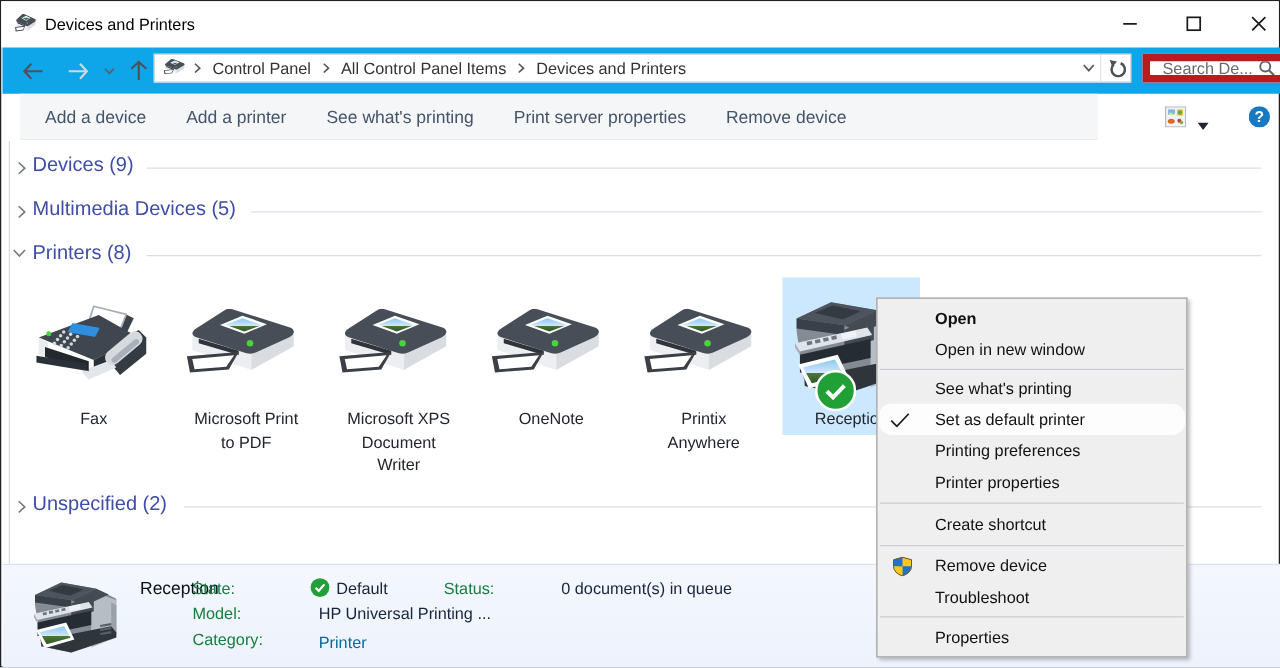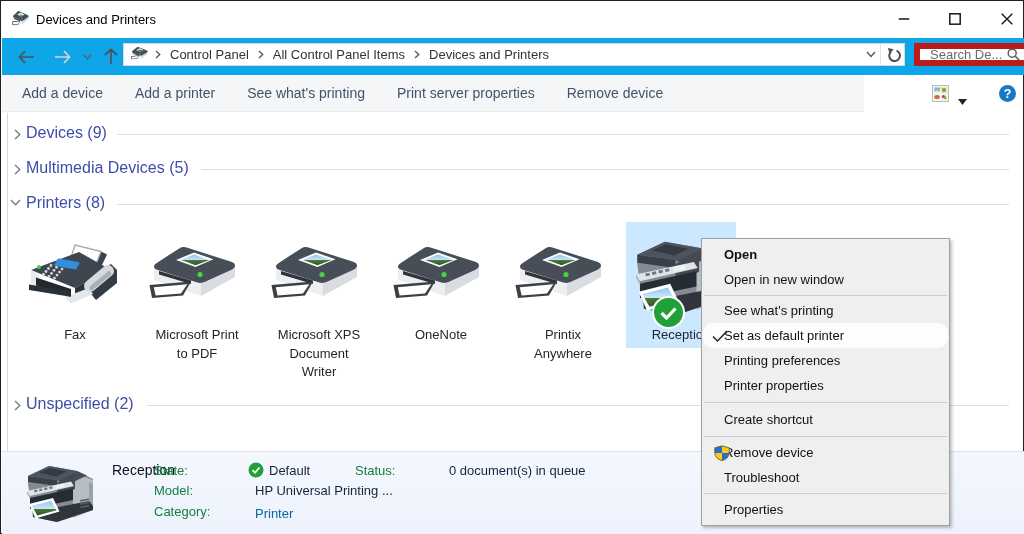--- a/index.html
+++ b/index.html
@@ -20,41 +20,41 @@
   .addrbar { position:absolute; left:121px; top:5px; width:782px; height:23px; border:1px solid #d9d9d9; background:#fff; display:flex; align-items:center; font-size:13px; color:#333; }
   .addrbar .aicon { margin-left:7px; }
   .crumb { padding:0 2px; }
   .chev { margin:0 7px; }
   .addr-right { margin-left:auto; display:flex; align-items:center; height:100%; }
   .addr-divider { width:1px; height:100%; background:#e3e3e3; }
   .searchbox { position:absolute; left:912px; top:5px; width:120px; height:23px; border:6px solid #b91c1c; background:#fff; display:flex; align-items:center; font-size:13px; color:#6a6a6a; white-space:nowrap; overflow:hidden; }
   .searchbox span { margin-left:10px; }
 
   
-  .toolbar { position:absolute; left:1px; top:74px; width:862px; height:37px; background:#f5f6f7; border-bottom:1px solid #ebebeb; display:flex; align-items:center; font-size:14px; color:#42536b; }
+  .toolbar { position:absolute; left:15px; top:74px; width:862px; height:37px; background:#f5f6f7; border-bottom:1px solid #ebebeb; display:flex; align-items:center; font-size:14px; color:#42536b; }
   .tool { margin-left:32px; }
   .tool:first-child { margin-left:20px; }
   .vline { position:absolute; left:6px; top:112px; width:1px; height:338px; background:#d9d9d9; }
   .group { position:absolute; left:0; width:100%; height:22px; }
   .group .garrow { position:absolute; left:13px; top:6px; } .group .garrow svg { display:block; }
   .group .gtext { position:absolute; left:25px; top:1px; font-size:16px; color:#3e4da6; }
   .group .gline { position:absolute; top:11px; right:14px; height:1px; background:#dcdfe8; }
 
   .item { position:absolute; width:112px; text-align:center; font-size:13px; color:#21262e; line-height:18.5px; }
   .sel { position:absolute; left:625px; top:221px; width:110px; height:126px; background:#cce8ff; }
 
   
   .details { position:absolute; left:1px; top:450px; width:1022px; height:83px; background:linear-gradient(#f4f7fe,#edf2fc); border-top:1px solid #dae3f0; font-size:13px; }
   .dname { position:absolute; left:111px; top:461px; font-size:14px; color:#09101d; }
   .dlabel { position:absolute; color:#15803d; text-align:left; width:80px; font-size:13px; }
   .dvalue { position:absolute; color:#16243c; font-size:13px; }
 
   
   .menu { position:absolute; left:700px; top:237px; width:249px; background:#efefef; border:1px solid #a0a0a0; box-shadow:2px 2px 3px rgba(0,0,0,0.25); padding:3px 1px; font-size:13px; color:#111; }
-  .mi { position:relative; height:25px; line-height:25px; padding-left:21px; }
+  .mi { position:relative; height:25px; line-height:25px; padding-left:45px; }
   .msep { height:1px; background:#c9cdd1; margin:3.5px 1px; }
   .mi.hl { background:#fdfdfd;border-radius:10px; }
 </style>
 </head>
 <body>
 <div class="win">
 
   <div class="titlebar">
     <span class="ticon"><svg width="17" height="15" viewBox="0 0 88 54" preserveAspectRatio="none">
           <use href="#printerbig"></use>

